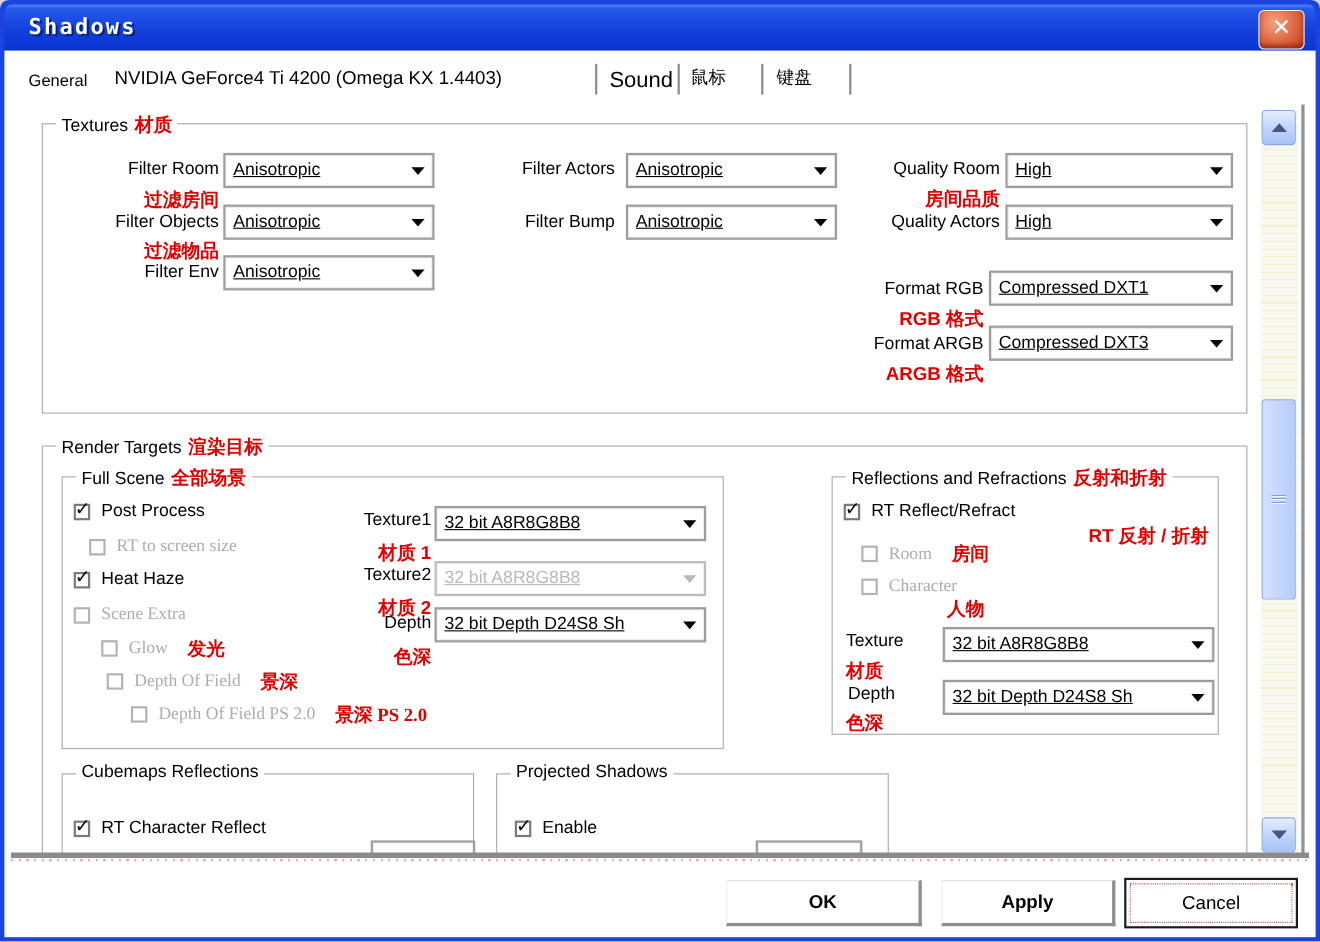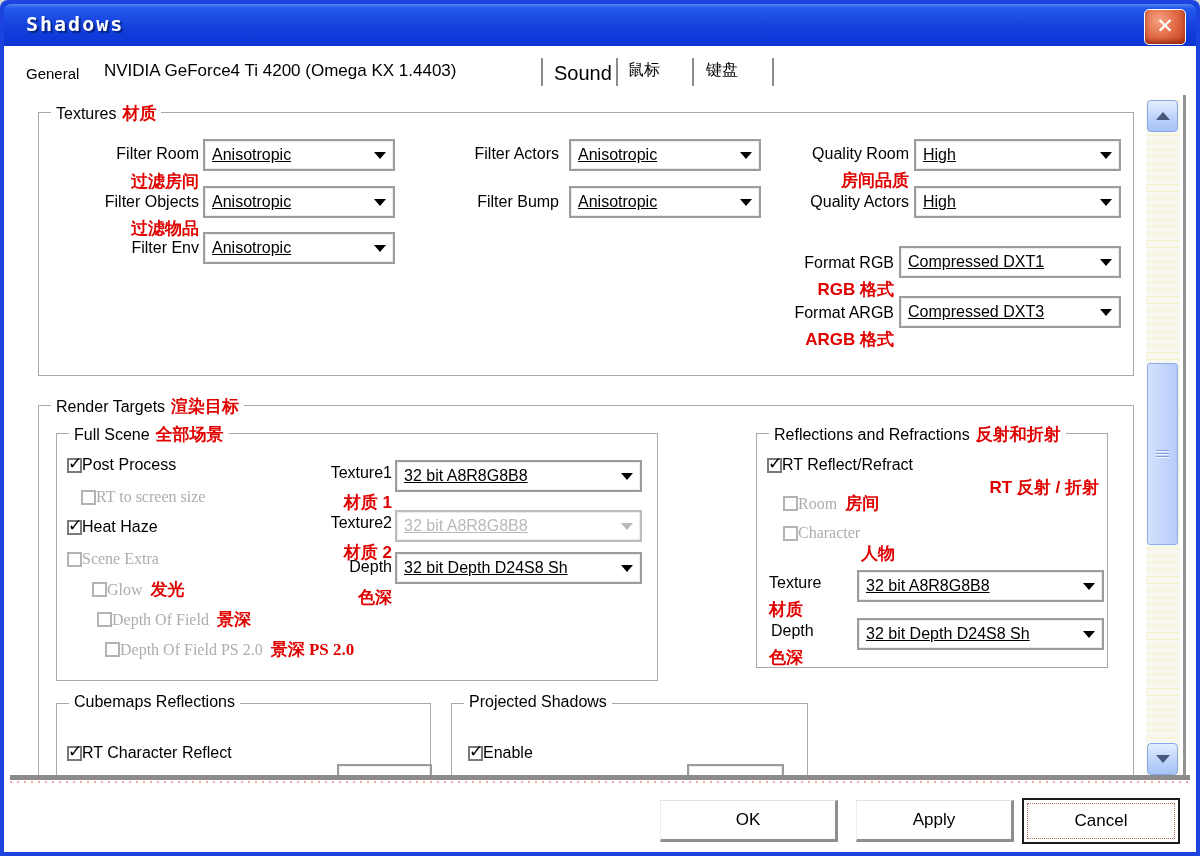--- a/index.html
+++ b/index.html
@@ -42,21 +42,21 @@
     display:flex;align-items:center;box-sizing:border-box;cursor:pointer;
     box-shadow:inset 0 0 0 1px #ECECEC;}
   .combo-text{flex:1;padding-left:7px;font-size:16px;white-space:nowrap;overflow:hidden;color:#000;text-decoration:underline;}
   .combo-arrow{width:26px;display:flex;justify-content:center;align-items:center;flex:0 0 auto;}
   .tri{width:0;height:0;border-left:6px solid transparent;border-right:6px solid transparent;
     border-top:7px solid #000;}
   .combo.disabled{border-color:#BDBDBD;}
   .combo.disabled .combo-text{color:#B9B9B9;}
   .combo.disabled .tri{border-top-color:#B9B9B9;}
   
-  .check-row{position:absolute;display:flex;align-items:center;font-size:16px;
+  .check-row{position:absolute;display:flex;align-items:center;gap:10px;font-size:16px;
     white-space:nowrap;cursor:pointer;color:#000;}
   .cb{width:15px;height:15px;border:2px solid #7A7A7A;background:#fff;box-sizing:border-box;
     position:relative;flex:0 0 auto;}
   .cb.checked::after{content:"✓";position:absolute;left:-1px;top:-7px;font-size:17px;
     font-weight:bold;color:#000;}
   .check-row.disabled{color:#ADADAD;font-family:Liberation Serif, serif;}
   .check-row.disabled .cb{border-color:#B3B3B3;}
   .check-row .ann{margin-left:8px;}
   
   .scrollbar{position:absolute;left:1142px;top:54px;width:34px;height:675px;
@@ -71,21 +71,21 @@
     border-top:8px solid #46597C;}
   .sb-thumb{position:absolute;left:1px;width:31px;top:263px;height:182px;border-radius:3px;
     background:linear-gradient(90deg,#D4E1FD,#B6CCF9);border:1px solid #8FACEF;
     box-sizing:border-box;cursor:grab;}
   .sb-thumb::after{content:"";position:absolute;left:8px;top:86px;width:13px;height:9px;
     background:repeating-linear-gradient(180deg,#7E9CE0 0 1px,rgba(255,255,255,.8) 1px 2px,transparent 2px 3px);}
   
   .btn{position:absolute;background:#fff;font-size:17px;color:#000;display:flex;
     align-items:center;justify-content:center;cursor:pointer;box-sizing:border-box;}
   .btn.flat{border-right:3px solid #8E8E8E;border-bottom:3px solid #8E8E8E;
-    border-top:1px solid #E2E2E2;border-left:1px solid #ECECEC;}
+    border-top:1px solid #E2E2E2;border-left:1px solid #ECECEC;font-weight:bold;}
   .btn.default{border:2px solid #1C1C1C;}
   .btn.default::before{content:"";position:absolute;inset:3px;border:1px dotted #B0685A;}
 </style>
 </head>
 <body>
 
 <div class="page">
 
   <div class="titlebar">
     <span class="title-text">Shadows</span>
@@ -223,21 +223,21 @@
           <div class="check-row disabled" style="left:35px;top:144px">
             <span class="cb"></span>
             <span>Glow</span>
             <span class="ann">发光</span>
           </div>
           <div class="check-row disabled" style="left:40px;top:174px">
             <span class="cb"></span>
             <span>Depth Of Field</span>
             <span class="ann">景深</span>
           </div>
-          <div class="check-row disabled" style="left:48px;top:204px">
+          <div class="check-row disabled" style="left:62px;top:204px">
             <span class="cb"></span>
             <span>Depth Of Field PS 2.0</span>
             <span class="ann">景深 PS 2.0</span>
           </div>
 
           <span class="lbl r" style="left:205px;top:30px;width:130px">Texture1</span>
           <span class="ann r" style="position:absolute;left:205px;top:57px;width:130px">材质 1</span>
           <div class="combo" style="left:338px;top:26px;width:247px">
             <span class="combo-text">32 bit A8R8G8B8</span>
             <span class="combo-arrow">

